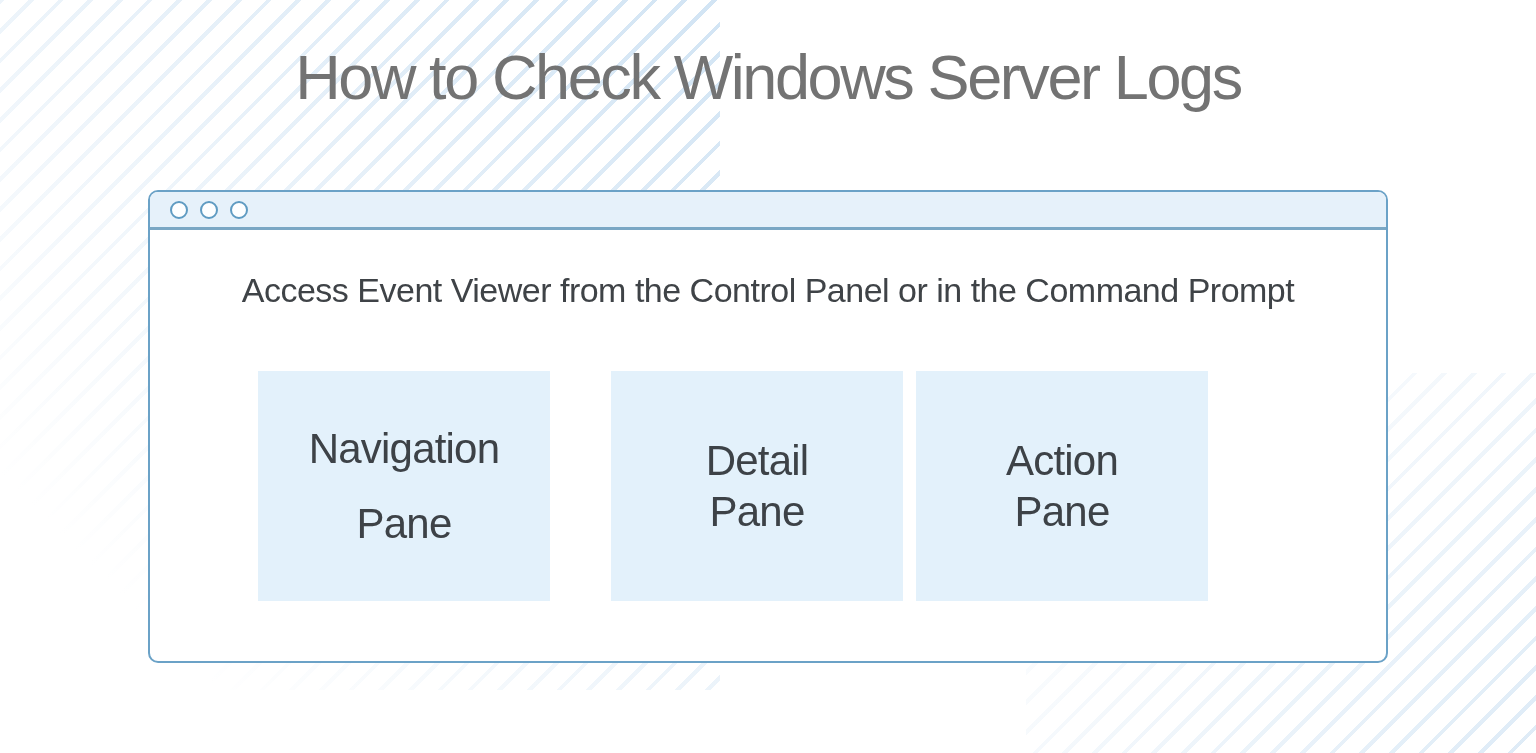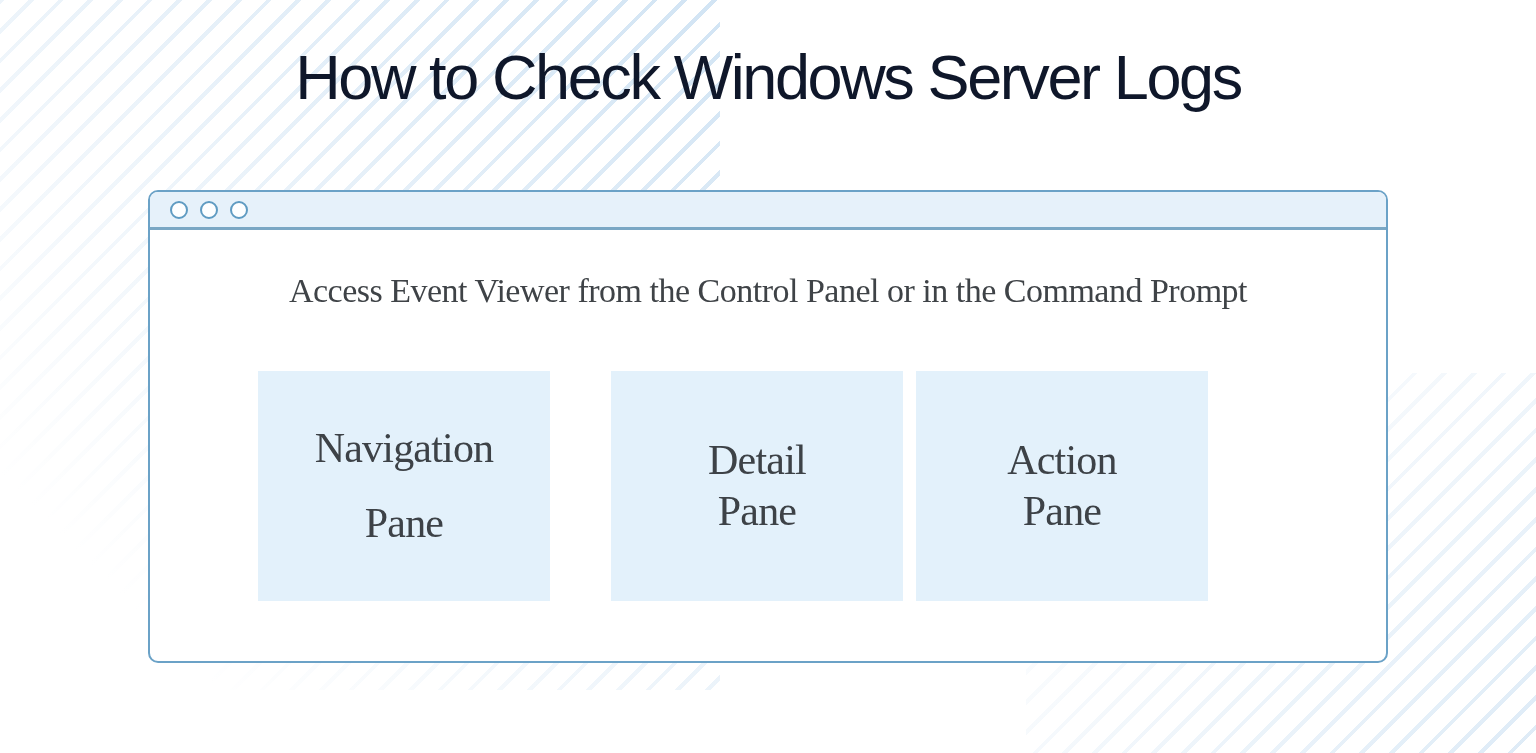--- a/index.html
+++ b/index.html
@@ -39,21 +39,21 @@
 
   .page-title {
     position: absolute;
     top: 46px; left: 0;
     width: 100%;
     margin: 0;
     text-align: center;
     font-size: 63px;
     font-weight: 400;
     letter-spacing: -2.4px;
-    color: #0f172a;
+    color: #737373;
     line-height: 1;
     z-index: 2;
   }
 
   .window {
     position: absolute;
     left: 148px; top: 190px;
     width: 1240px; height: 473px;
     background: #ffffff;
     border: 2px solid #6ba2c7;
@@ -74,21 +74,20 @@
   .dot {
     width: 18px; height: 18px;
     border-radius: 50%;
     border: 2.5px solid #5f9bc2;
     background: #fdfeff;
   }
 
   .window-content {
     position: relative;
     height: calc(100% - 41px);
-    font-family: Liberation Serif, serif;
   }
 
   .window-subtitle {
     position: absolute;
     top: 42px; left: 0;
     width: 100%;
     margin: 0;
     text-align: center;
     font-size: 34px;
     font-weight: 400;

